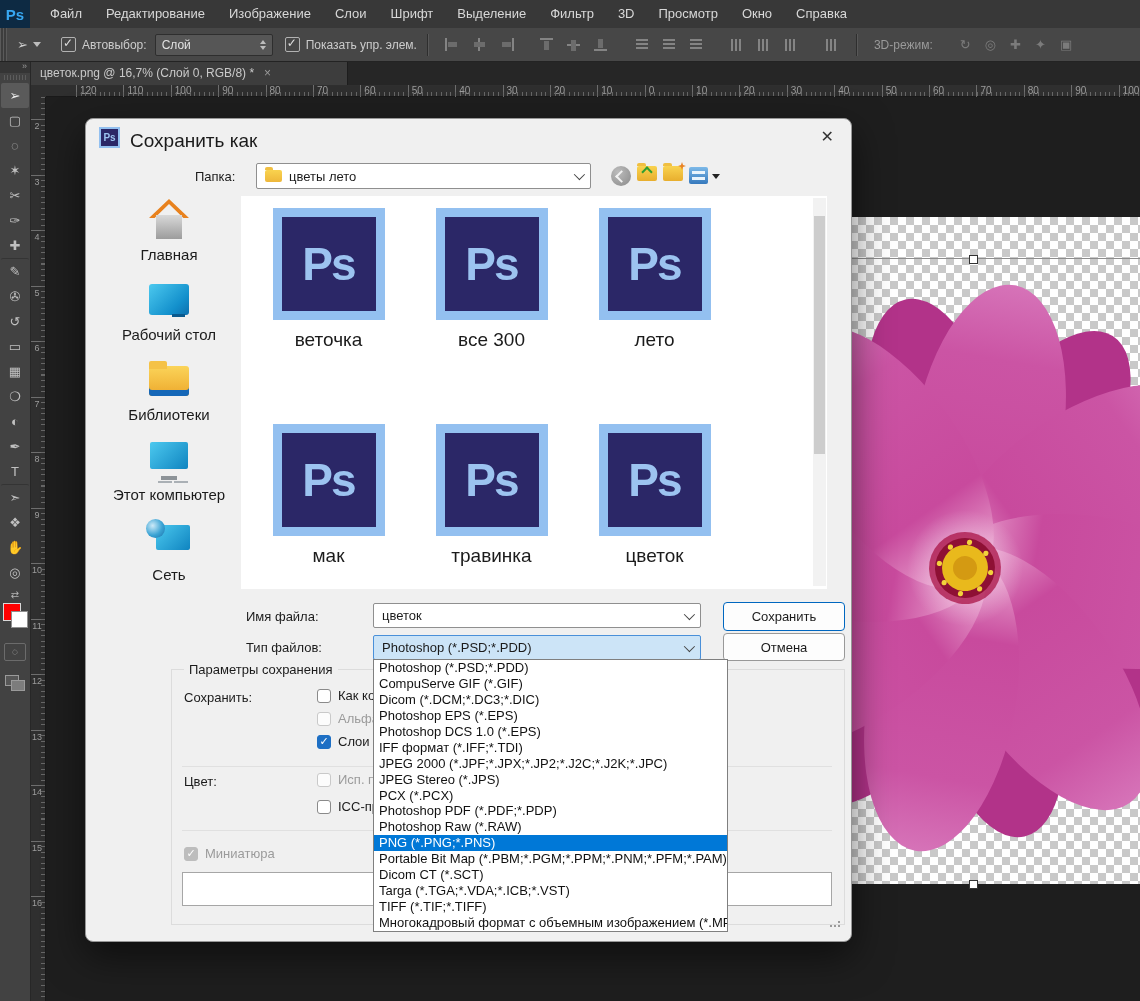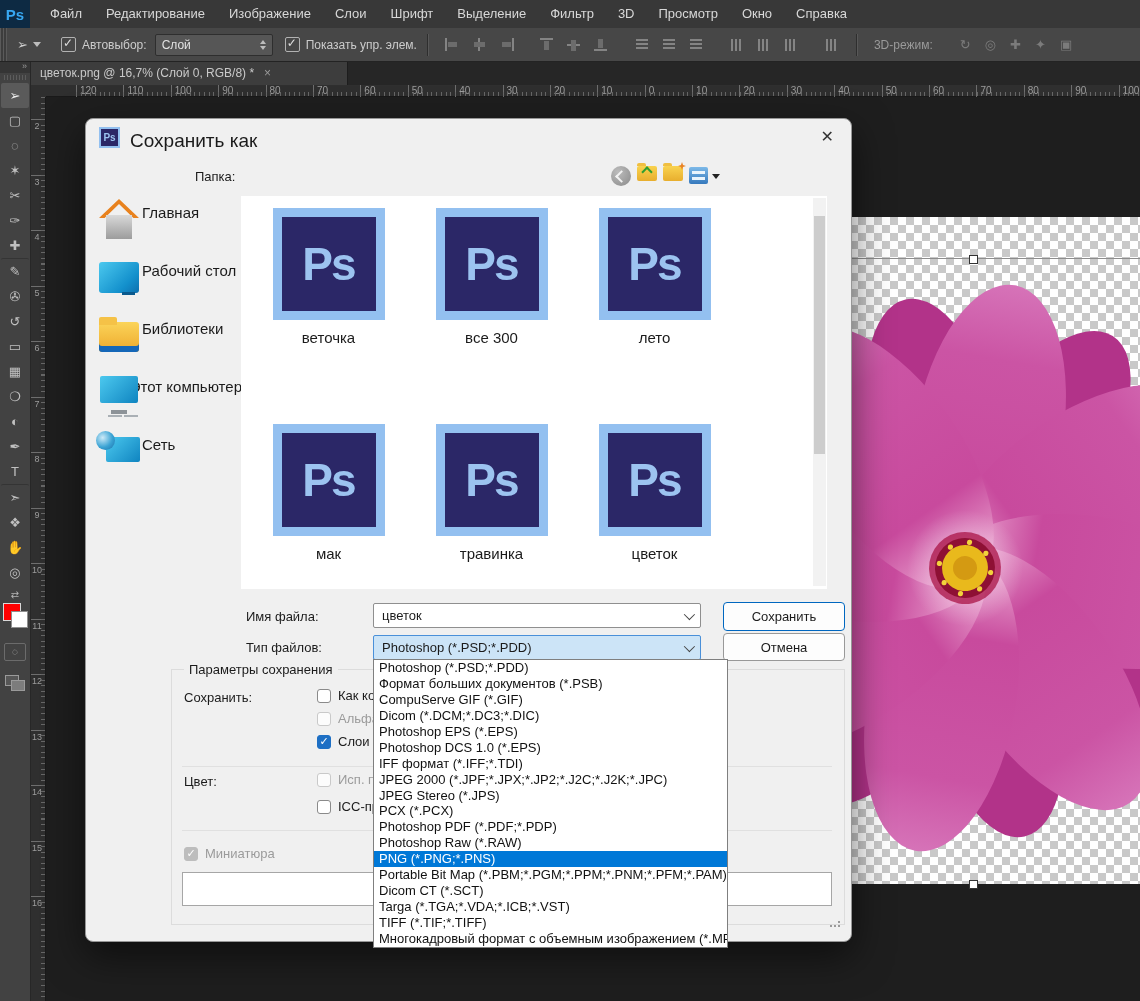--- a/index.html
+++ b/index.html
@@ -119,21 +119,21 @@
   .fold-base::before{content:"";position:absolute;left:0;top:-3px;width:9px;height:3px;background:#f0bf42;border-radius:2px 2px 0 0;}
   .up-icon::after{content:"";position:absolute;left:6px;top:2px;width:6px;height:6px;
         border-left:2.4px solid #2f9e31;border-top:2.4px solid #2f9e31;transform:rotate(45deg);}
   .new-icon::after{content:"";position:absolute;right:-3px;top:-4px;width:8px;height:8px;
         background:#e98426;clip-path:polygon(50% 0,63% 37%,100% 50%,63% 63%,50% 100%,37% 63%,0 50%,37% 37%);}
   .view-icon{background:linear-gradient(#7db9e8,#3679bd);border-radius:2px;}
   .view-icon::after{content:"";position:absolute;left:3px;top:4px;width:13px;height:3px;background:#eaf4fc;box-shadow:0 6px 0 #eaf4fc;}
   .view-caret{position:absolute;width:0;height:0;border-left:4px solid transparent;border-right:4px solid transparent;border-top:5px solid #222;}
   
   .dlg-sidebar{position:absolute;left:10px;top:80px;width:146px;display:flex;flex-direction:column;align-items:center;gap:16px;}
-  .sb-item{display:flex;flex-direction:row;width:146px;}
+  .sb-item{display:flex;flex-direction:column;align-items:center;width:146px;}
   .sb-label{font-size:15px;margin-top:5px;white-space:nowrap;}
   .ico{width:46px;height:42px;position:relative;}
   .ico-home::before{content:"";position:absolute;left:3px;top:0;width:40px;height:19px;background:#e8821e;
        clip-path:polygon(50% 0,100% 100%,86% 100%,50% 26%,14% 100%,0 100%);}
   .ico-home::after{content:"";position:absolute;left:10px;top:16px;width:26px;height:24px;
        background:linear-gradient(#d9d9d9,#9c9c9c);}
   .ico-desktop::before{content:"";position:absolute;left:3px;top:5px;width:40px;height:31px;border-radius:3px;
        background:linear-gradient(135deg,#4cc9ef 0%,#1390cc 70%,#0d6fae 100%);}
   .ico-desktop::after{content:"";position:absolute;right:7px;bottom:4px;width:8px;height:3px;background:#0a5a8e;box-shadow:-5px 0 0 #0a5a8e;}
   .ico-libraries::before{content:"";position:absolute;left:3px;top:7px;width:40px;height:30px;border-radius:3px;
@@ -147,21 +147,21 @@
        background:linear-gradient(135deg,#4cc9ef,#0f84c0);}
   .ico-network::after{content:"";position:absolute;left:0;top:0;width:19px;height:19px;border-radius:50%;
        background:radial-gradient(circle at 35% 35%,#cdeaf8,#3aa3d4 55%,#1b6fa8);}
   
   .file-panel{position:absolute;left:155px;top:77px;width:586px;height:393px;background:#fff;}
   .file-grid{position:absolute;left:6px;top:12px;display:grid;grid-template-columns:repeat(3,163px);grid-auto-rows:216px;justify-items:center;}
   .file-item{display:flex;flex-direction:column;align-items:center;}
   .psd{width:112px;height:112px;background:#93c0f0;display:flex;align-items:center;justify-content:center;}
   .psd i{width:94px;height:94px;background:#2b2767;color:#9cc3f0;font-style:normal;font-weight:bold;
          font-size:46px;letter-spacing:-2px;display:flex;align-items:center;justify-content:center;}
-  .file-label{font-size:15px;margin-top:9px;}
+  .file-label{font-size:19px;margin-top:9px;}
   .fp-scroll{position:absolute;right:1px;top:2px;width:13px;height:388px;background:#f2f2f2;}
   .fp-thumb{position:absolute;left:1px;top:18px;width:11px;height:238px;background:#cdcdcd;}
   
   .btn{position:absolute;background:#fdfdfd;border:1px solid #999;border-radius:4px;font-size:13px;
        display:flex;align-items:center;justify-content:center;}
   .btn.primary{border:1px solid #0067c0;}
   .groupbox{position:absolute;left:85px;top:550px;width:672px;height:254px;border:1px solid #dcdcdc;}
   .legend{position:absolute;top:-8px;left:12px;background:#f0f0f0;padding:0 5px;font-size:13px;}
   .cb{position:absolute;display:flex;align-items:center;gap:7px;}
   .cbx{width:14px;height:14px;border:1px solid #8a8a8a;border-radius:3px;background:#fff;position:relative;flex:none;box-sizing:border-box;}
@@ -431,20 +431,25 @@
 <div id="dialog">
   <div class="titlebar">
     <div class="dlg-ps">
         <i>Ps</i>
       </div>
     <div class="dlg-title">Сохранить как</div>
     <div class="dlg-close">✕</div>
   </div>
 
   <div class="lbl" style="left:98px;top:50px;margin-left:11px;">Папка:</div>
+  <div class="combo" style="left:170px;top:44px;width:335px;height:26px;">
+    <span class="mini-folder"></span>
+    <span>цветы лето</span>
+    <span class="chev"></span>
+  </div>
   <div class="navico back-icon" style="left:525px;top:47px;"></div>
   <div class="navico fold-base up-icon" style="left:551px;top:47px;"></div>
   <div class="navico fold-base new-icon" style="left:577px;top:47px;"></div>
   <div class="navico view-icon" style="left:603px;top:48px;width:19px;height:17px;"></div>
   <div class="view-caret" style="left:626px;top:55px;"></div>
 
   <div class="dlg-sidebar">
 
       <div class="sb-item">
         <div class="ico ico-home"></div>
@@ -568,21 +573,20 @@
       <span class="cbx on dis"></span>
       <span class="dim">Миниатюра</span>
     </div>
     <div class="txtfield" style="left:10px;top:202px;width:648px;height:32px;"></div>
   </div>
 
   <div class="grip-dots"></div>
 
   <div id="dropdown">
     <div class="dd-item">Photoshop (*.PSD;*.PDD)</div>
-      <div class="dd-item">Формат больших документов (*.PSB)</div>
       <div class="dd-item">CompuServe GIF (*.GIF)</div>
       <div class="dd-item">Dicom (*.DCM;*.DC3;*.DIC)</div>
       <div class="dd-item">Photoshop EPS (*.EPS)</div>
       <div class="dd-item">Photoshop DCS 1.0 (*.EPS)</div>
       <div class="dd-item">IFF формат (*.IFF;*.TDI)</div>
       <div class="dd-item">JPEG 2000 (*.JPF;*.JPX;*.JP2;*.J2C;*.J2K;*.JPC)</div>
       <div class="dd-item">JPEG Stereo (*.JPS)</div>
       <div class="dd-item">PCX (*.PCX)</div>
       <div class="dd-item">Photoshop PDF (*.PDF;*.PDP)</div>
       <div class="dd-item">Photoshop Raw (*.RAW)</div>

